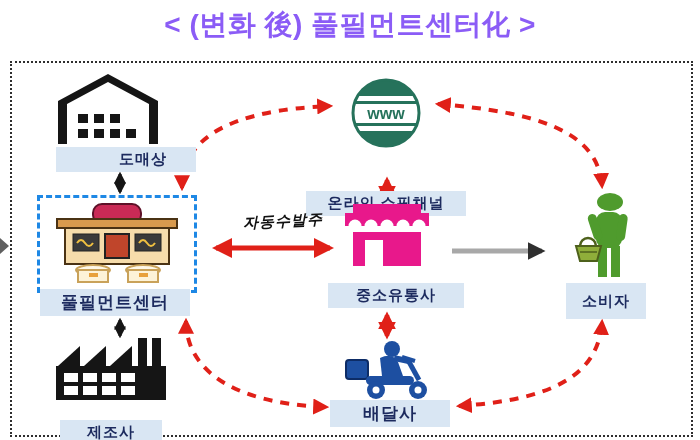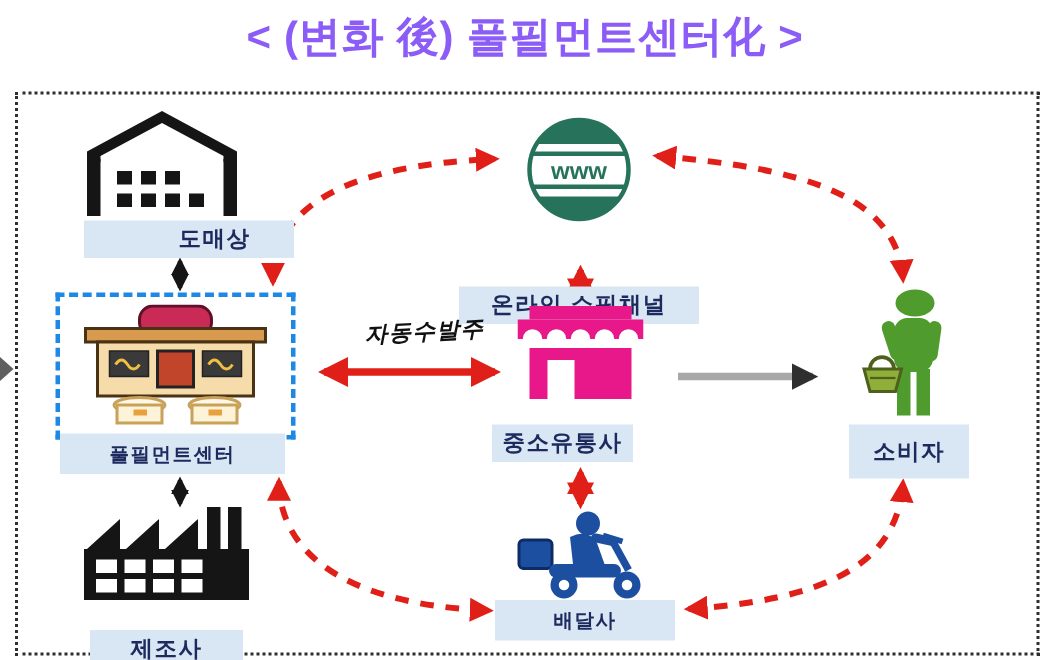--- a/index.html
+++ b/index.html
@@ -5,21 +5,21 @@
   html,body{margin:0;padding:0;}
   body{width:700px;height:440px;background:#fff;position:relative;overflow:hidden;
        font-family:"Liberation Sans", sans-serif;}
   .title{position:absolute;top:6px;left:0;width:700px;text-align:center;
          font-size:28px;font-weight:800;color:#8b5cf6;letter-spacing:.5px;}
   .frame{position:absolute;left:10px;top:61px;width:679px;height:372px;
          border:2px dotted #2e2e2e;}
   .node-label{position:absolute;background:#d9e6f3;color:#1c2a5e;font-weight:bold;
               font-size:15px;display:flex;align-items:center;justify-content:center;
               letter-spacing:1px;}
-  .node-label.big{font-size:13px;}
+  .node-label.big{font-size:17px;}
   .icon{position:absolute;}
   .auto-order{position:absolute;left:224px;top:212px;width:118px;text-align:center;
               font-size:15px;font-weight:bold;font-style:italic;color:#111;
               letter-spacing:1px;transform:rotate(-3deg);}
   .fc-box{position:absolute;left:37px;top:195px;width:154px;height:92px;
           border:3px dashed #1e88e5;display:flex;align-items:center;justify-content:center;}
   svg.overlay{position:absolute;left:0;top:0;pointer-events:none;}
 </style>
 </head>
 <body>
@@ -118,21 +118,21 @@
   <rect x="8" y="0" width="68" height="9" fill="#e8188b"></rect>
   <rect x="0" y="9" width="84" height="13" fill="#e8188b"></rect>
   <circle cx="10" cy="22" r="6.5" fill="#fff"></circle>
   <circle cx="26" cy="22" r="6.5" fill="#fff"></circle>
   <circle cx="42" cy="22" r="6.5" fill="#fff"></circle>
   <circle cx="58" cy="22" r="6.5" fill="#fff"></circle>
   <circle cx="74" cy="22" r="6.5" fill="#fff"></circle>
   <rect x="8" y="28" width="68" height="34" fill="#e8188b"></rect>
   <rect x="20" y="36" width="18" height="26" fill="#fff"></rect>
 </svg>
-<div class="node-label" style="left:328px;top:283px;width:94px;height:25px;font-family:Liberation Serif, serif;">중소유통사</div>
+<div class="node-label" style="left:328px;top:283px;width:136px;height:25px;font-family:Liberation Serif, serif;">중소유통사</div>
 
 <svg class="icon" style="left:574px;top:192px;" width="62" height="88" viewBox="0 0 62 88">
   <ellipse cx="36" cy="10" rx="13" ry="9" fill="#4f9b2d"></ellipse>
   <rect x="22" y="20" width="26" height="36" rx="9" fill="#4f9b2d"></rect>
   <rect x="45" y="22" width="9" height="27" rx="4.5" fill="#4f9b2d" transform="rotate(8 49 24)"></rect>
   <rect x="13" y="22" width="9" height="27" rx="4.5" fill="#4f9b2d" transform="rotate(-18 18 24)"></rect>
   <rect x="24" y="54" width="9" height="31" fill="#4f9b2d"></rect>
   <rect x="37" y="54" width="9" height="31" fill="#4f9b2d"></rect>
   <path d="M6,54 a8,8 0 0 1 16,0" fill="none" stroke="#4e611c" stroke-width="2.5"></path>
   <path d="M2,54 h25 l-4,15 h-17 Z" fill="#8fae3a" stroke="#4e611c" stroke-width="2"></path>

